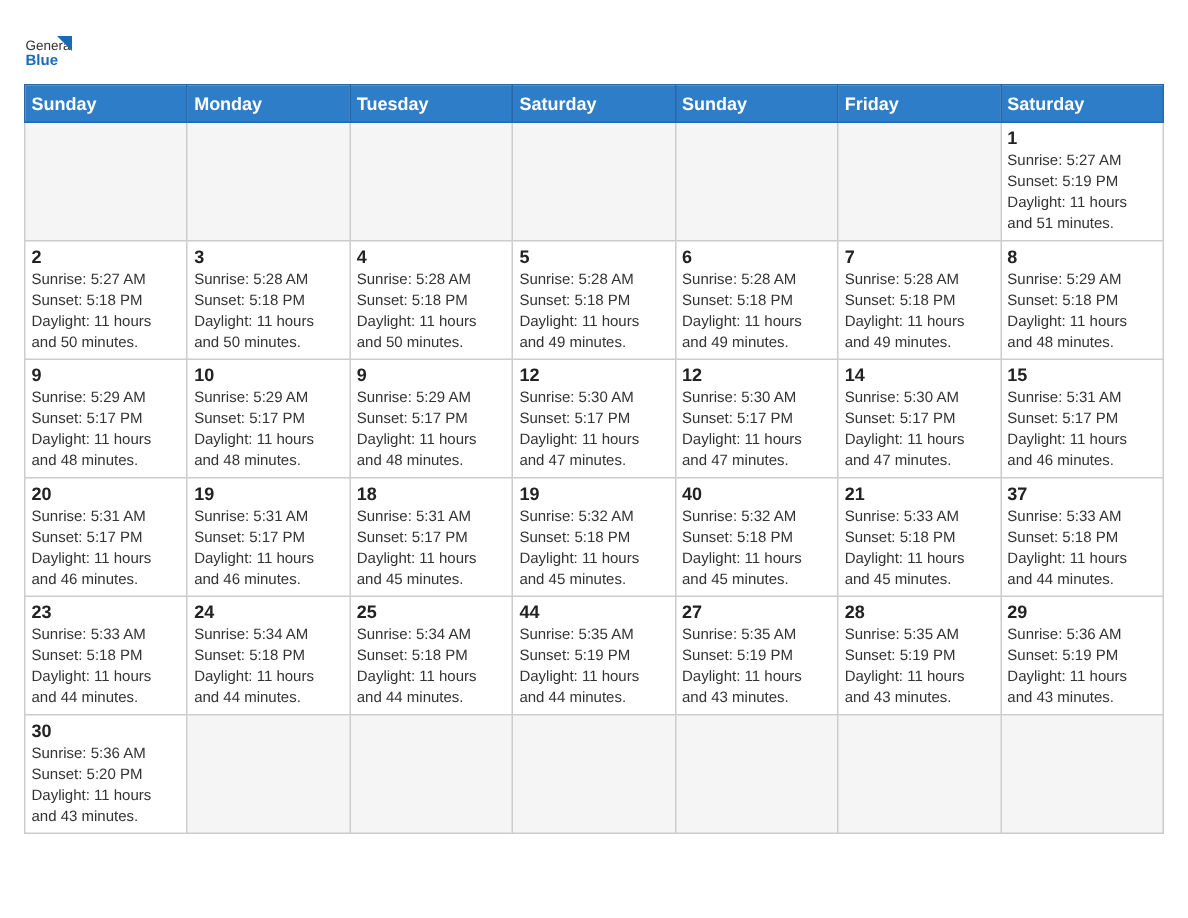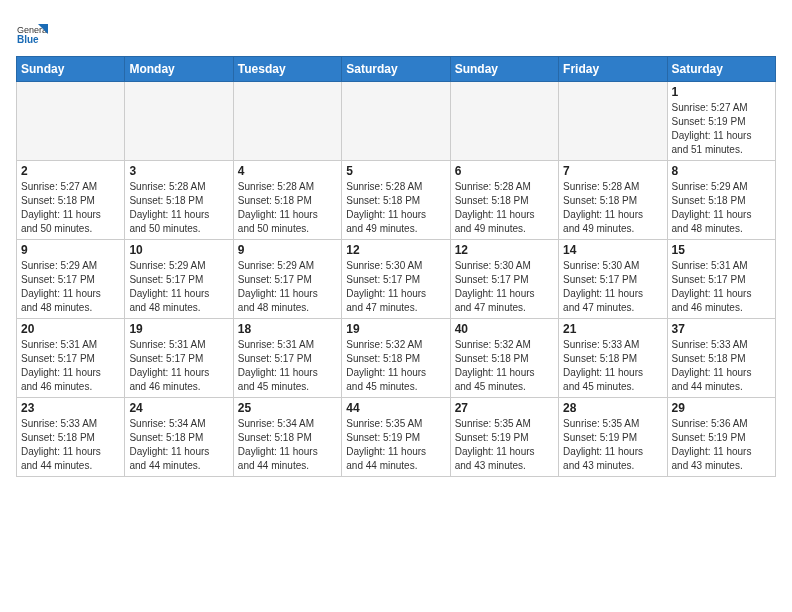--- a/index.html
+++ b/index.html
@@ -241,14 +241,26 @@
         </td>
         <td>
           <span class="day-number">28</span>
           <div class="day-info">Sunrise: 5:35 AM<br>Sunset: 5:19 PM<br>Daylight: 11 hours<br>and 43 minutes.</div>
         </td>
         <td>
           <span class="day-number">29</span>
           <div class="day-info">Sunrise: 5:36 AM<br>Sunset: 5:19 PM<br>Daylight: 11 hours<br>and 43 minutes.</div>
         </td>
       </tr>
+      <tr class="week-row">
+        <td>
+          <span class="day-number">30</span>
+          <div class="day-info">Sunrise: 5:36 AM<br>Sunset: 5:20 PM<br>Daylight: 11 hours<br>and 43 minutes.</div>
+        </td>
+        <td class="last-row"></td>
+        <td class="last-row"></td>
+        <td class="last-row"></td>
+        <td class="last-row"></td>
+        <td class="last-row"></td>
+        <td class="last-row"></td>
+      </tr>
     </tbody>
 </table>
 
 </body></html>

